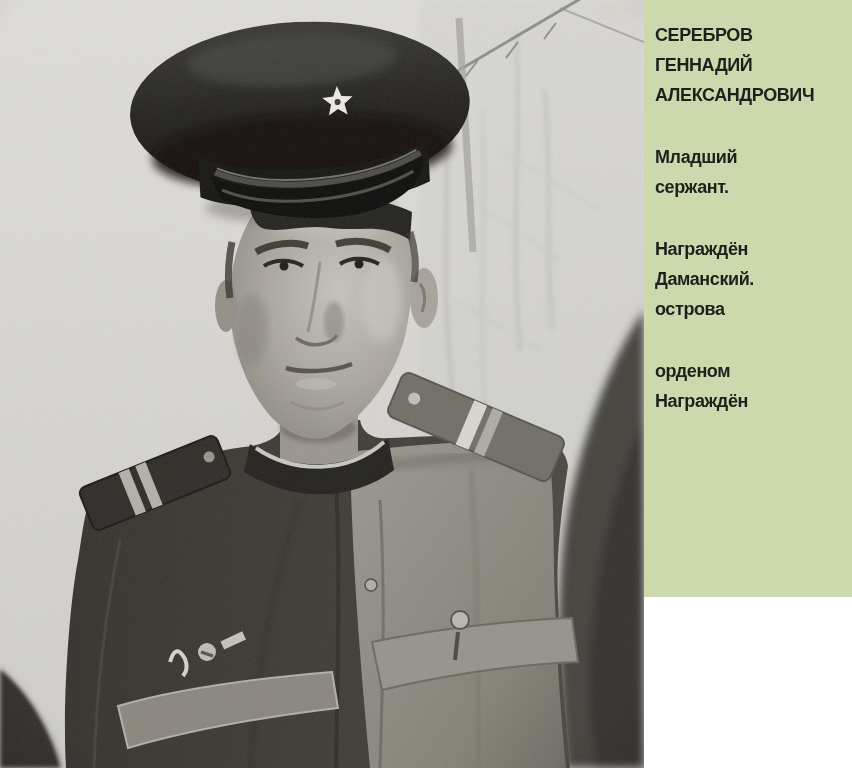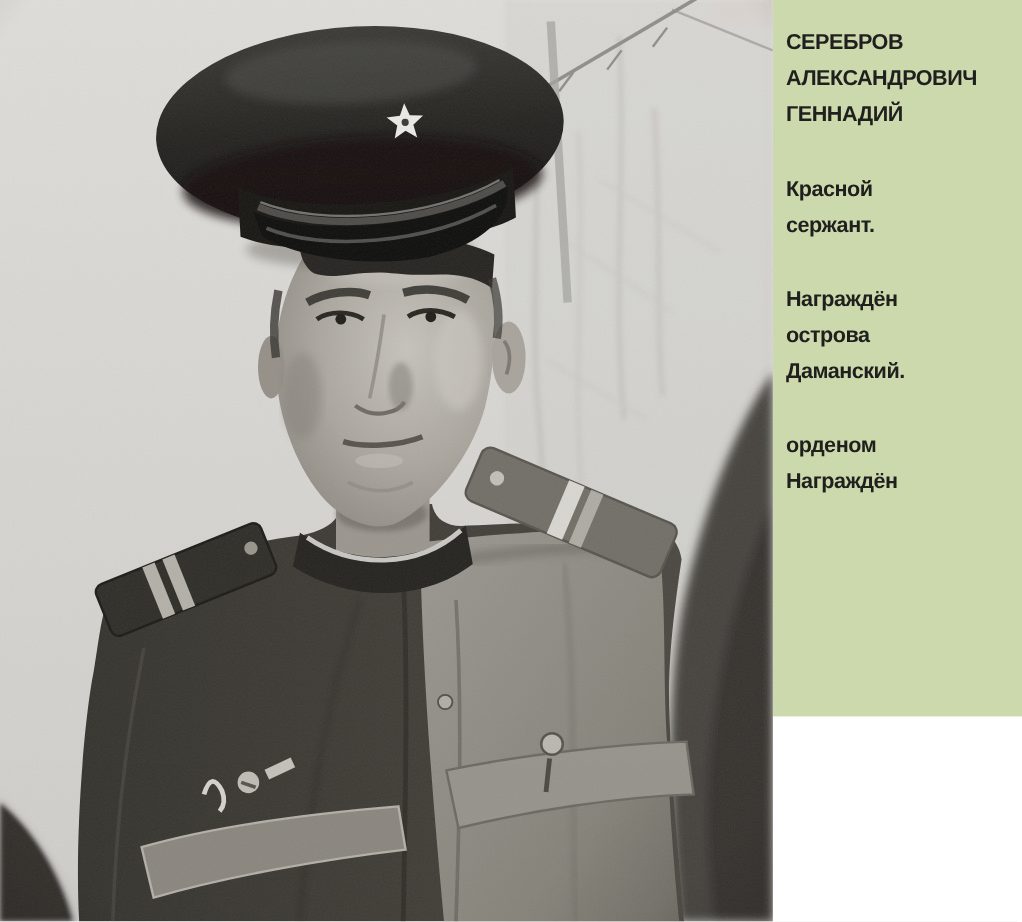--- a/index.html
+++ b/index.html
@@ -217,34 +217,34 @@
 
       <rect x="0" y="0" width="644" height="768" filter="url(#grain)" opacity="0.1"></rect>
       <rect x="0" y="0" width="644" height="768" fill="url(#vig)"></rect>
     </svg>
   </div>
 
   <aside class="caption" style="background-color: rgb(203, 217, 173); color: rgb(31, 31, 29);">
 
     <div class="para">
       <div class="line">СЕРЕБРОВ</div>
+      <div class="line">ГЕННАДИЙ</div>
       <div class="line">АЛЕКСАНДРОВИЧ</div>
-      <div class="line">ГЕННАДИЙ</div>
-    </div>
-
-    <div class="para">
-      <div class="line">Красной</div>
+    </div>
+
+    <div class="para">
+      <div class="line">Младший</div>
       <div class="line">сержант.</div>
     </div>
 
 
     <div class="para">
       <div class="line">Награждён</div>
+      <div class="line">Даманский.</div>
       <div class="line">острова</div>
-      <div class="line">Даманский.</div>
     </div>
 
 
     <div class="para">
       <div class="line">орденом</div>
       <div class="line">Награждён</div>
     </div>
   </aside>
 </div>
 

